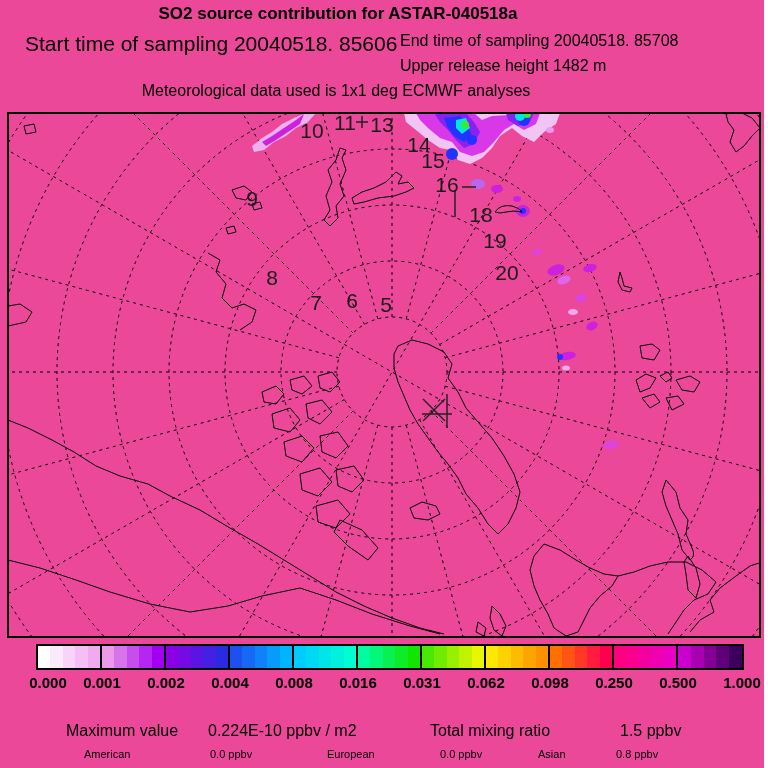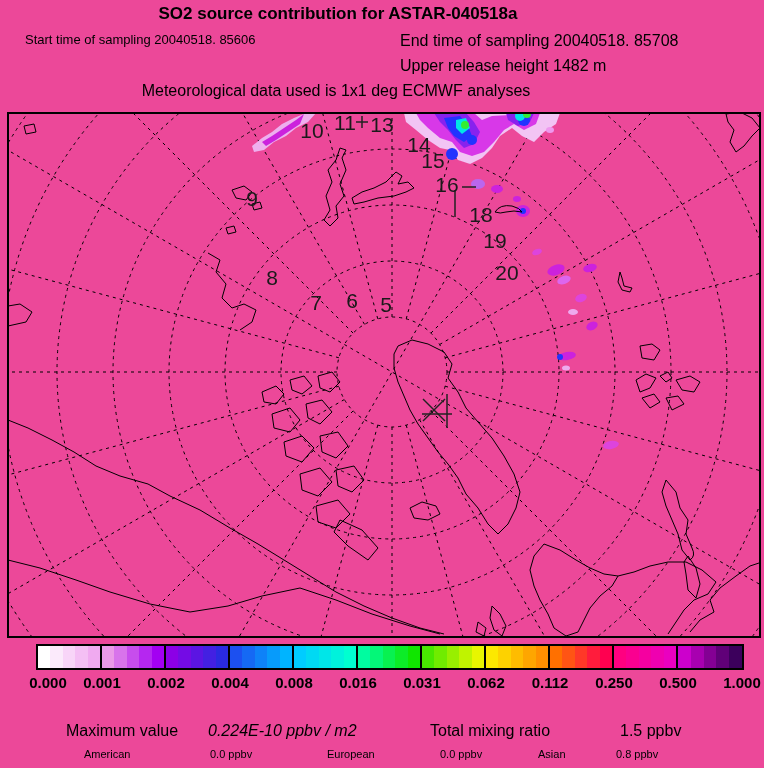--- a/index.html
+++ b/index.html
@@ -1,36 +1,36 @@
 <!DOCTYPE html>
 <html><head>
 <meta charset="utf-8">
 <style>
   html,body{margin:0;padding:0;background:#fff;}
   .page{position:relative;width:764px;height:768px;background:#ec4899;overflow:hidden;
         font-family:"Liberation Sans",sans-serif;color:#000;}
   .hline{position:absolute;left:0;width:768px;white-space:nowrap;}
   .title{top:4px;text-align:center;font-size:17px;font-weight:bold;transform:translateX(-46px);}
-  .l2a{position:absolute;top:32px;left:25px;font-size:13px;}
+  .l2a{position:absolute;top:32px;left:25px;font-size:21px;}
   .l2b{position:absolute;top:32px;left:400px;font-size:16px;}
   .l3a{position:absolute;top:57px;left:95px;font-size:16px;}
   .l3b{position:absolute;top:57px;left:400px;font-size:16px;}
   .l4{top:82px;text-align:center;font-size:16px;transform:translateX(-48px);}
   #map-svg{position:absolute;left:0;top:0;}
   #colorbar{position:absolute;left:36px;top:644px;width:708px;height:26px;
             border:2px solid #000;box-sizing:border-box;display:flex;}
   .cb-seg{width:64px;height:100%;display:flex;border-right:2px solid #000;box-sizing:border-box;}
   .cb-seg:last-child{border-right:none;}
   .cb-sub{flex:1;height:100%;}
   .cb-tick{position:absolute;top:674px;transform:translateX(-50%);
            font-size:15px;font-weight:bold;white-space:nowrap;}
   .unit{top:692px;text-align:center;font-size:16px;}
   .frow1 span{position:absolute;top:722px;font-size:16px;white-space:nowrap;}
   .frow2 span{position:absolute;top:748px;font-size:11px;white-space:nowrap;}
-  .p-max-label{left:66px;} .p-max-value{left:208px;font-style:italic;} .p-tmr-label{left:430px;} .p-tmr-value{left:620px;}
+  .p-max-label{left:66px;} .p-max-value{left:208px;} .p-tmr-label{left:430px;} .p-tmr-value{left:620px;}
   .p-s0n{left:84px;} .p-s0v{left:210px;} .p-s1n{left:327px;} .p-s1v{left:440px;} .p-s2n{left:538px;} .p-s2v{left:616px;}
 </style>
 </head>
 <body>
 
 <div class="page">
 
   <div class="hline title">SO2 source contribution for ASTAR-040518a</div>
   <span class="l2a">Start time of sampling 20040518. 85606</span>
   <span class="l2b">End time of sampling 20040518. 85708</span>
@@ -283,21 +283,21 @@
     </div>
   <div id="cbar-ticks">
       <span class="cb-tick" style="left: 48px;">0.000</span>
       <span class="cb-tick" style="left: 102px;">0.001</span>
       <span class="cb-tick" style="left: 166px;">0.002</span>
       <span class="cb-tick" style="left: 230px;">0.004</span>
       <span class="cb-tick" style="left: 294px;">0.008</span>
       <span class="cb-tick" style="left: 358px;">0.016</span>
       <span class="cb-tick" style="left: 422px;">0.031</span>
       <span class="cb-tick" style="left: 486px;">0.062</span>
-      <span class="cb-tick" style="left: 550px;">0.112</span>
+      <span class="cb-tick" style="left: 550px;">0.098</span>
       <span class="cb-tick" style="left: 614px;">0.250</span>
       <span class="cb-tick" style="left: 678px;">0.500</span>
       <span class="cb-tick" style="left: 742px;">1.000</span>
     </div>
 
 
   <div class="frow1">
     <span class="p-max-label">Maximum value</span>
     <span class="p-max-value">0.224E-10 ppbv / m2</span>
     <span class="p-tmr-label">Total mixing ratio</span>

